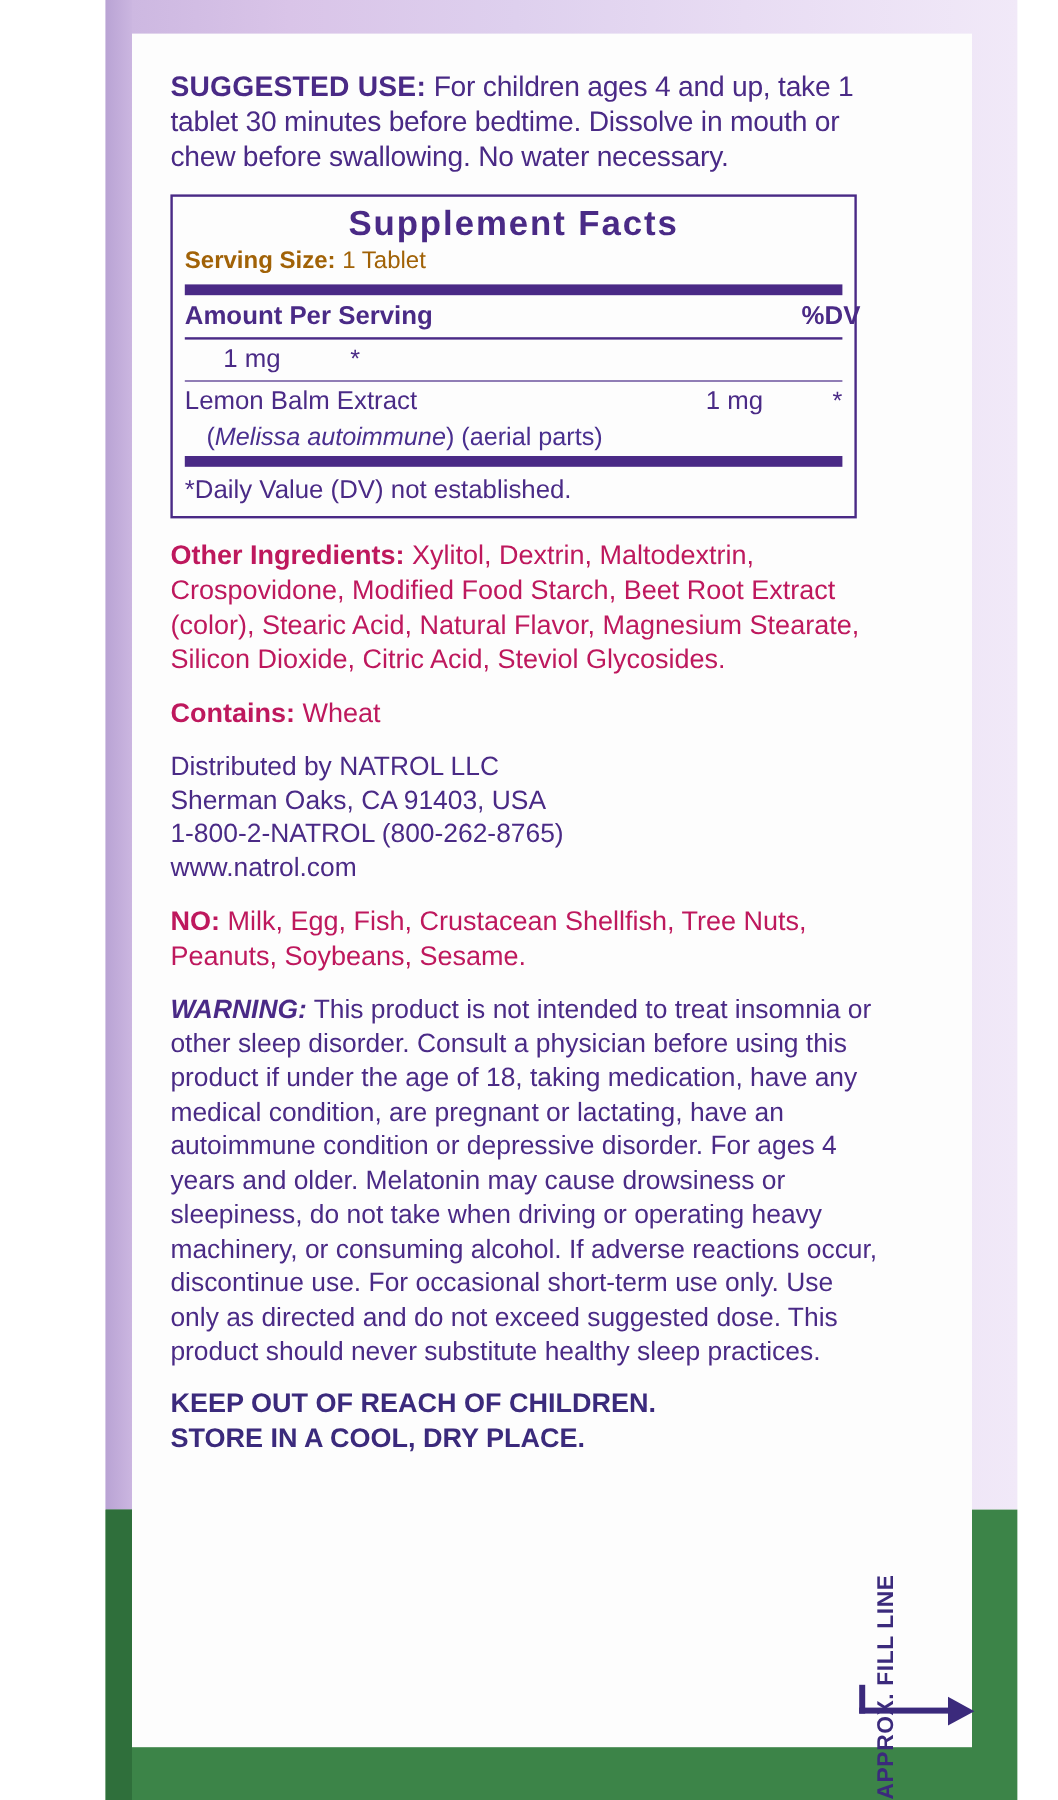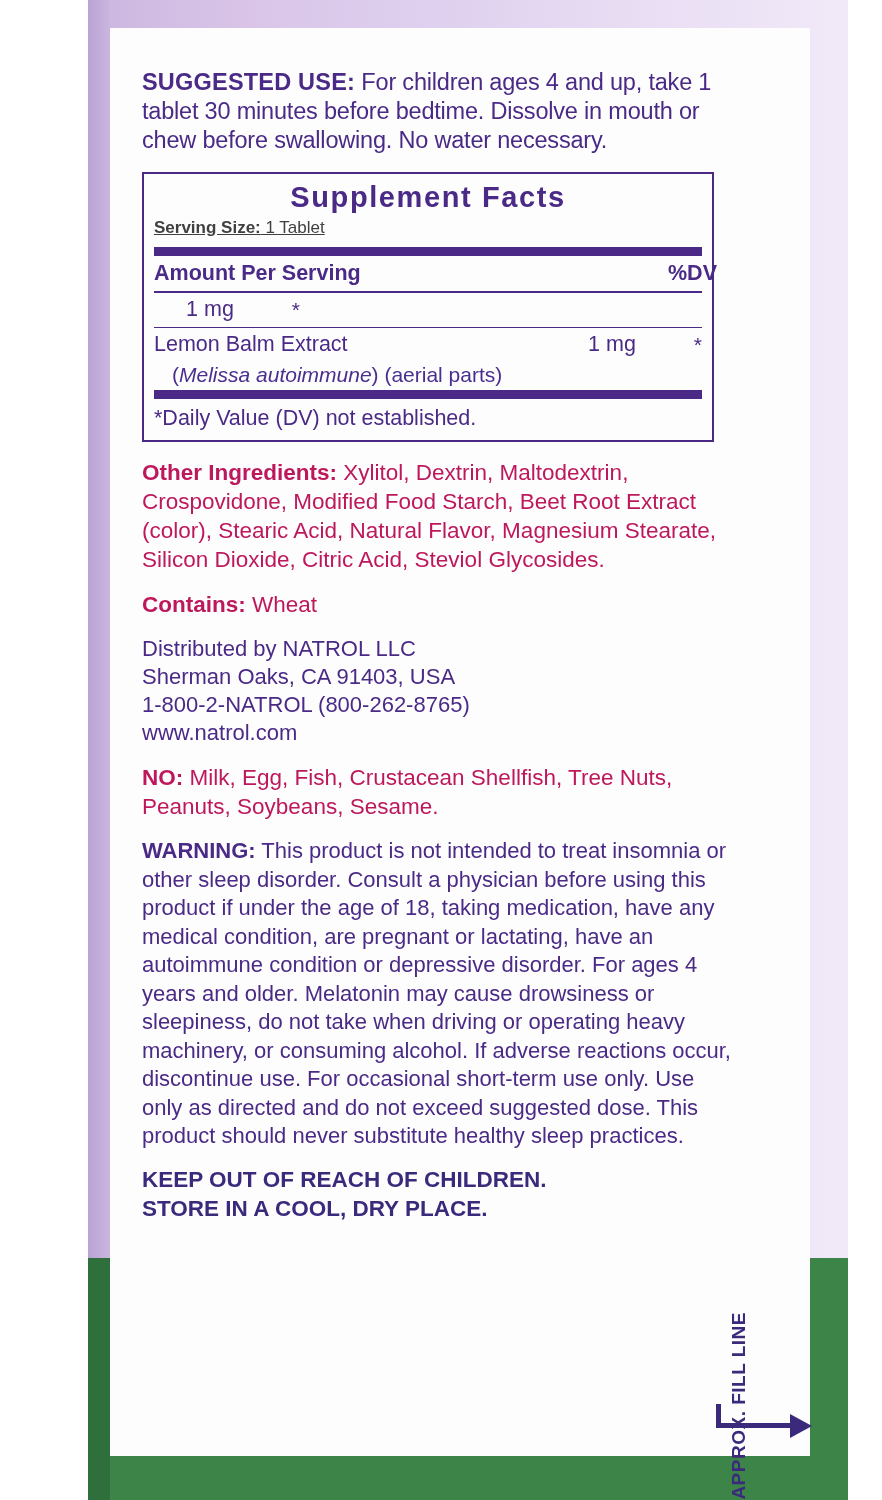--- a/index.html
+++ b/index.html
@@ -63,21 +63,21 @@
     width: 700px;
     height: 1428px;
     background: #fdfdfd;
     box-sizing: border-box;
     padding: 0;
   }
 
   .content {
     position: absolute;
     left: 32px;
-    top: 40px;
+    top: 30px;
     width: 592px;
     color: #4a2f8f;
   }
 
   .sugg {
     font-size: 23.5px;
     line-height: 29px;
     color: #4a2a86;
     letter-spacing: -0.2px;
   }
@@ -93,24 +93,23 @@
   }
   .sf-title {
     font-size: 29px;
     font-weight: bold;
     letter-spacing: 1.6px;
     text-align: center;
     color: #4a2a86;
     line-height: 34px;
   }
   .sf-line {
-    font-size: 17px;
+    font-size: 20px;
     line-height: 27px;
-    color: #404040;
-    text-decoration: underline;
+    color: #a16207;
   }
   .sf-line b { font-weight: bold; }
   .rule-thick {
     height: 9px;
     background: #4a2a86;
     margin: 6px 0 0 0;
   }
   .rule-thin {
     height: 1.5px;
     background: #4a2a86;
@@ -165,21 +164,21 @@
     line-height: 28px;
     color: #4a2a86;
   }
   .addr .site { font-weight: normal; }
   .warn {
     margin-top: 16px;
     font-size: 22px;
     line-height: 28.5px;
     color: #4a2a86;
   }
-  .warn b { font-weight: bold; }
+  .warn b { font-weight: bold; font-style: italic; }
   .keepout {
     margin-top: 14px;
     font-size: 22.5px;
     line-height: 29px;
     font-weight: bold;
     color: #3b2a7c;
   }
 
   
   #fill-marker {

